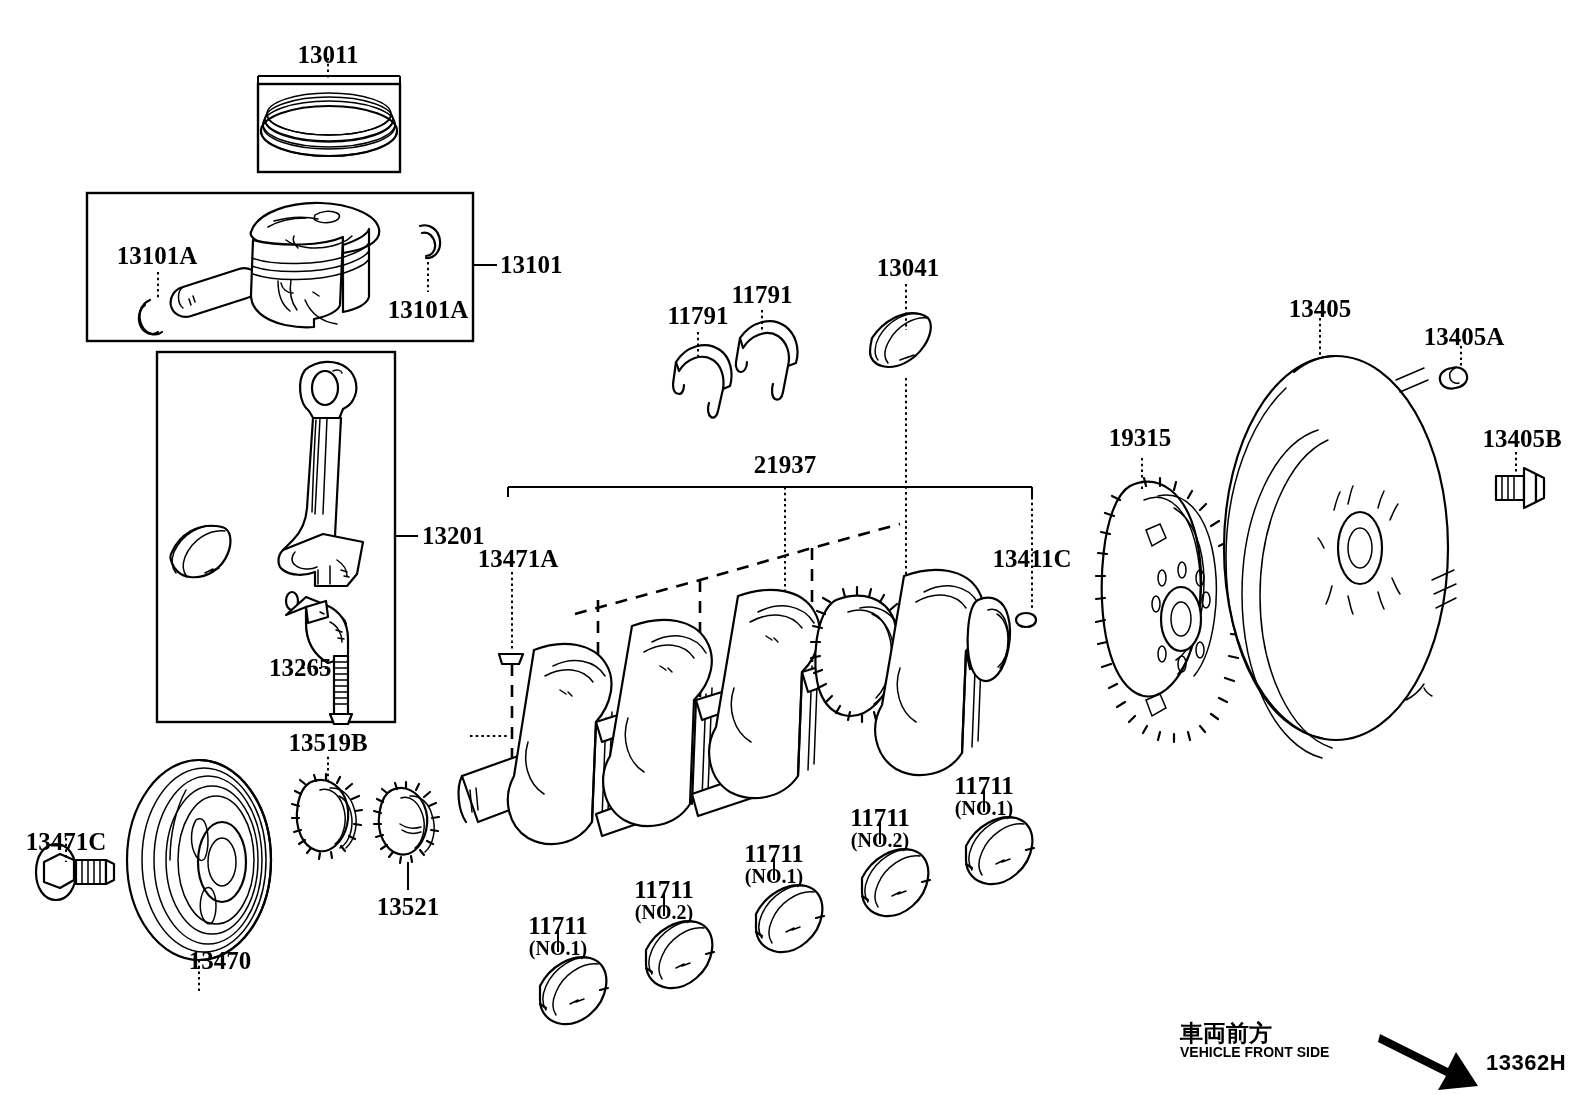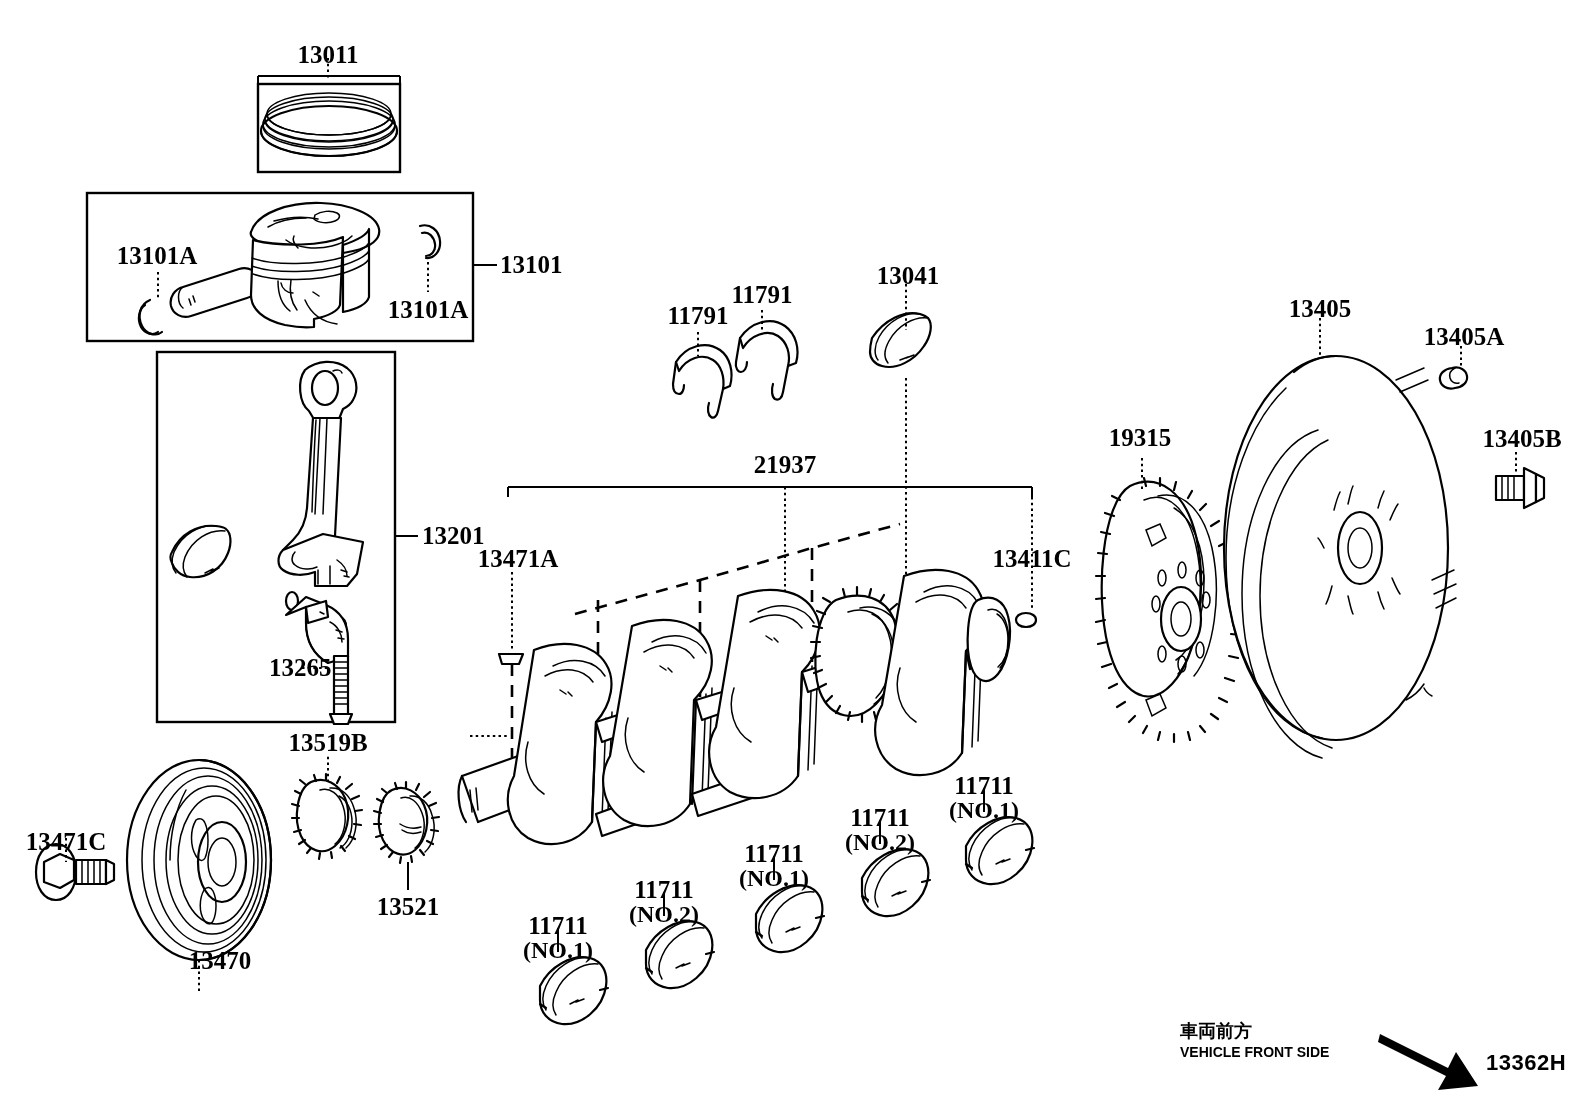--- a/index.html
+++ b/index.html
@@ -27,31 +27,31 @@
   .lbl {
     position: absolute;
     font-family: "Liberation Serif", "DejaVu Serif", serif;
     font-weight: bold;
     color: #000000;
     white-space: nowrap;
     line-height: 1.0;
     letter-spacing: 0px;
   }
   .lbl.big { font-size: 25px; }
-  .lbl.sub { font-size: 24px; }
+  .lbl.sub { font-size: 20px; }
   .lbl.code { font-size: 22px; font-family: "Liberation Sans", sans-serif; letter-spacing: 0.5px; text-align: center;}
   .lbl.front {
     font-family: "Liberation Sans", "DejaVu Sans", sans-serif;
     font-size: 14px;
     font-weight: bold;
     line-height: 1.22;
   }
   .lbl.jp {
     font-family: "DejaVu Sans", sans-serif;
-    font-size: 18px;
+    font-size: 23px;
     font-weight: bold;
   }
   .ctr { text-align: center; transform: translateX(-50%); }
 </style>
 </head>
 <body>
 
 <div id="stage">
 
   <svg id="art" viewBox="0 0 1592 1099" xmlns="http://www.w3.org/2000/svg">
@@ -472,21 +472,21 @@
 
   <div class="lbl big ctr" style="left:328px; top:730px;">13519B</div>
   <div class="lbl big ctr" style="left:408px; top:894px;">13521</div>
   <div class="lbl big ctr" style="left:220px; top:948px;">13470</div>
   <div class="lbl big ctr" style="left:66px;  top:829px;">13471C</div>
   <div class="lbl big ctr" style="left:518px; top:546px;">13471A</div>
 
   <div class="lbl big ctr" style="left:698px; top:303px;">11791</div>
   <div class="lbl big ctr" style="left:762px; top:282px;">11791</div>
 
-  <div class="lbl big ctr" style="left:908px; top:255px;margin-top:8px;">13041</div>
+  <div class="lbl big ctr" style="left:908px; top:255px;">13041</div>
   <div class="lbl big ctr" style="left:785px; top:452px;">21937</div>
   <div class="lbl big ctr" style="left:1032px;top:546px;">13411C</div>
 
   <div class="lbl big ctr" style="left:1140px;top:425px;">19315</div>
   <div class="lbl big ctr" style="left:1320px;top:296px;">13405</div>
   <div class="lbl big ctr" style="left:1464px;top:324px;">13405A</div>
   <div class="lbl big ctr" style="left:1522px;top:426px;">13405B</div>
 
   <div class="lbl big ctr" style="left:558px; top:913px;">11711</div>
   <div class="lbl sub ctr" style="left:558px; top:938px;">(NO.1)</div>

